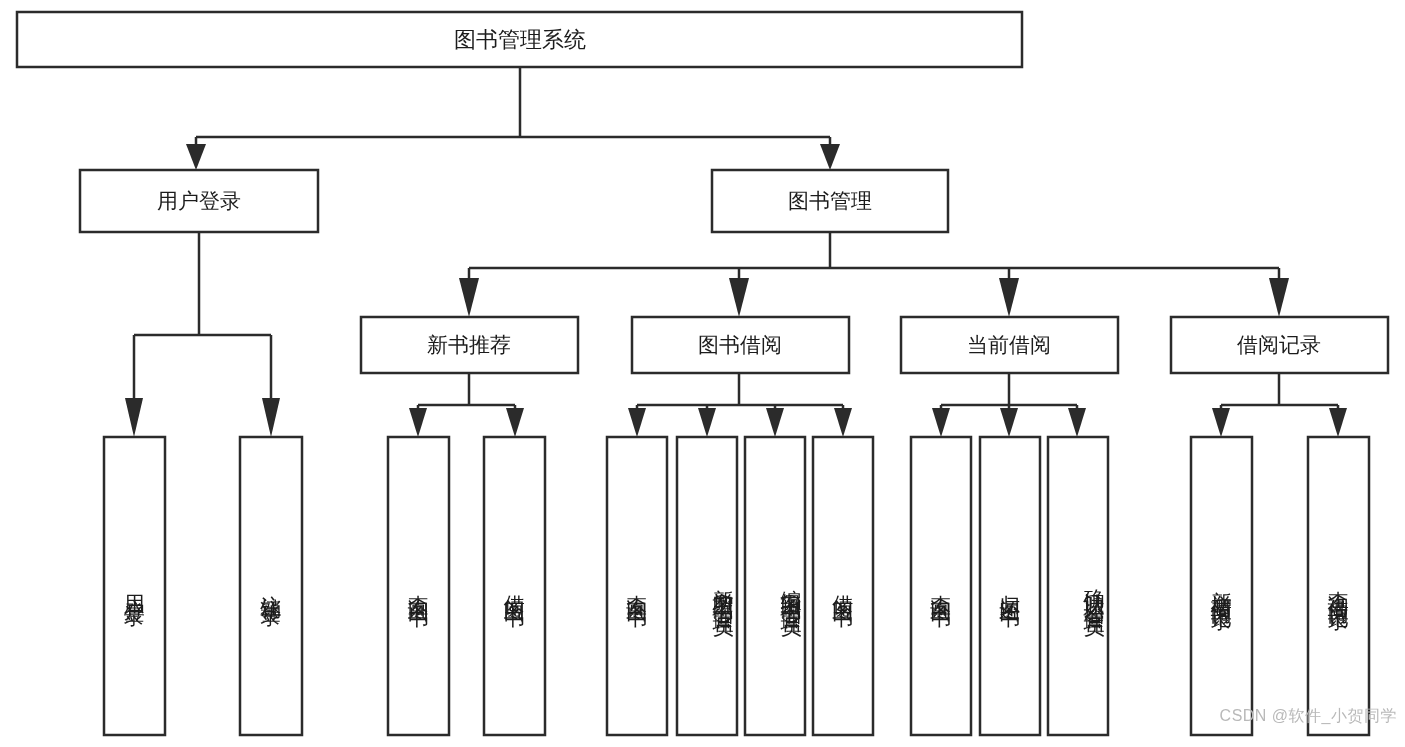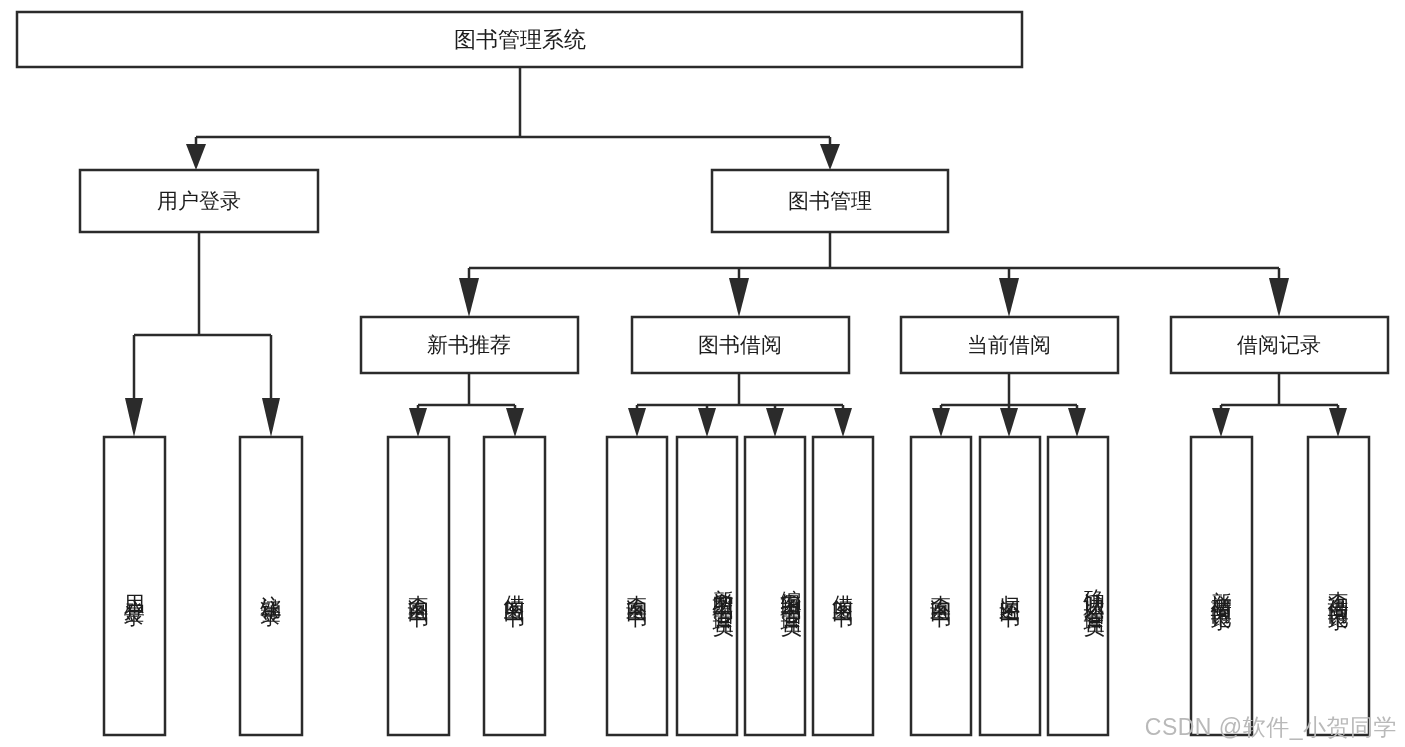--- a/index.html
+++ b/index.html
@@ -68,23 +68,23 @@
     align-items: center;
     justify-content: center;
     text-align: center;
     white-space: nowrap;
     pointer-events: none;
     user-select: none;
   }
   .watermark {
     position: absolute;
     right: 8px;
-    bottom: 4px;
-    font-family: "Liberation Sans", "DejaVu Sans", sans-serif;
-    font-size: 23px;
+    bottom: 20px;
+    font-family: "Liberation Sans", "DejaVu Sans", sans-serif;
+    font-size: 16px;
     color: #b9b9b9;
     letter-spacing: 0.5px;
     user-select: none;
   }
 </style>
 </head>
 <body>
 
 <div id="diagram-root">
 

